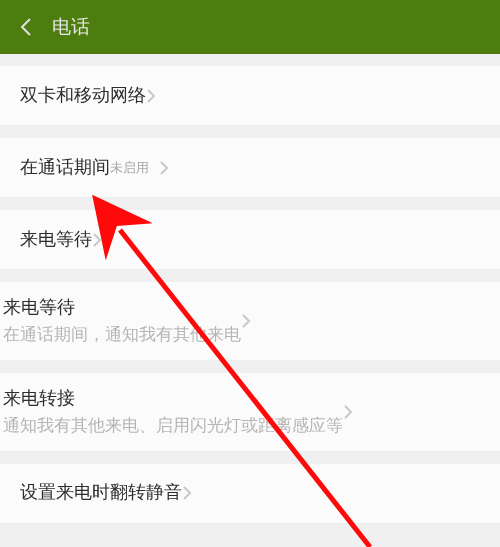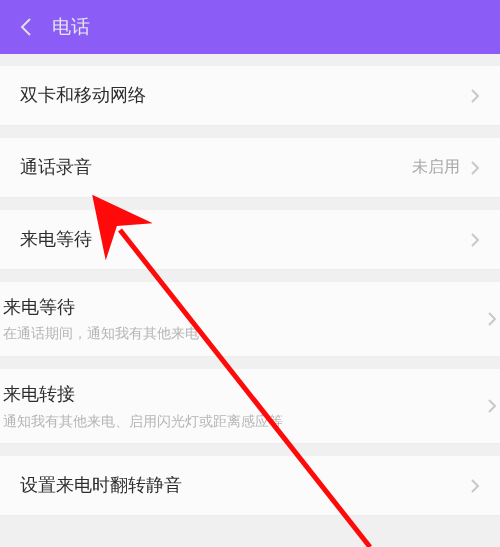--- a/index.html
+++ b/index.html
@@ -6,21 +6,21 @@
     body {
       width: 500px;
       height: 547px;
       background: #f0f0f0;
       font-family: -apple-system, "PingFang SC", "Microsoft YaHei", sans-serif;
       position: relative;
       overflow: hidden;
     }
     .header {
       height: 54px;
-      background: #8b5cf6;
+      background: #4d7c0f;
       display: flex;
       align-items: center;
       padding: 2px 12px;
     }
     .back-icon {
       width: 28px;
       height: 28px;
       display: flex;
       align-items: center;
       justify-content: center;
@@ -31,46 +31,45 @@
       font-size: 19px;
       margin-left: 12px;
       font-weight: 400;
     }
     .gap { height: 12px; background: #f0f0f0; }
     .row {
       background: #fbfbfb;
       padding: 16px 20px;
       display: flex;
       align-items: center;
-      justify-content: space-between;
       border-bottom: 1px solid #eceded;
       min-height: 60px;
     }
     .row.tall { padding: 14px 3px; }
     .row:last-child { border-bottom: none; }
     .row-left { display: flex; flex-direction: column; }
     .row-title {
       color: #2d2d2d;
       font-size: 18px;
       line-height: 1.3;
     }
     .row-sub {
       color: #b5b5b5;
-      font-size: 14px;
+      font-size: 17px;
       margin-top: 6px;
       line-height: 1.2;
     }
     .row-right {
       display: flex;
       align-items: center;
       gap: 10px;
     }
     .row-value {
       color: #a8a8a8;
-      font-size: 16px;
+      font-size: 13px;
     }
     .chevron svg { display: block; }
     
     .annotation {
       position: absolute;
       left: 0; top: 0;
       width: 500px; height: 547px;
       pointer-events: none;
     }
   </style>
@@ -98,21 +97,21 @@
           <polyline points="2,2 8,8 2,14" fill="none" stroke="#c8c8c8" stroke-width="2"></polyline>
         </svg>
     </span>
   </div>
 </div>
 
 <div class="gap"></div>
 
 <div class="row">
   <div class="row-left">
-    <span class="row-title">通话录音</span>
+    <span class="row-title">在通话期间</span>
   </div>
   <div class="row-right">
     <span class="row-value">未启用</span>
     <span class="chevron">
       <svg width="10" height="16" viewBox="0 0 10 16">
           <polyline points="2,2 8,8 2,14" fill="none" stroke="#c8c8c8" stroke-width="2"></polyline>
         </svg>
     </span>
   </div>
 </div>

